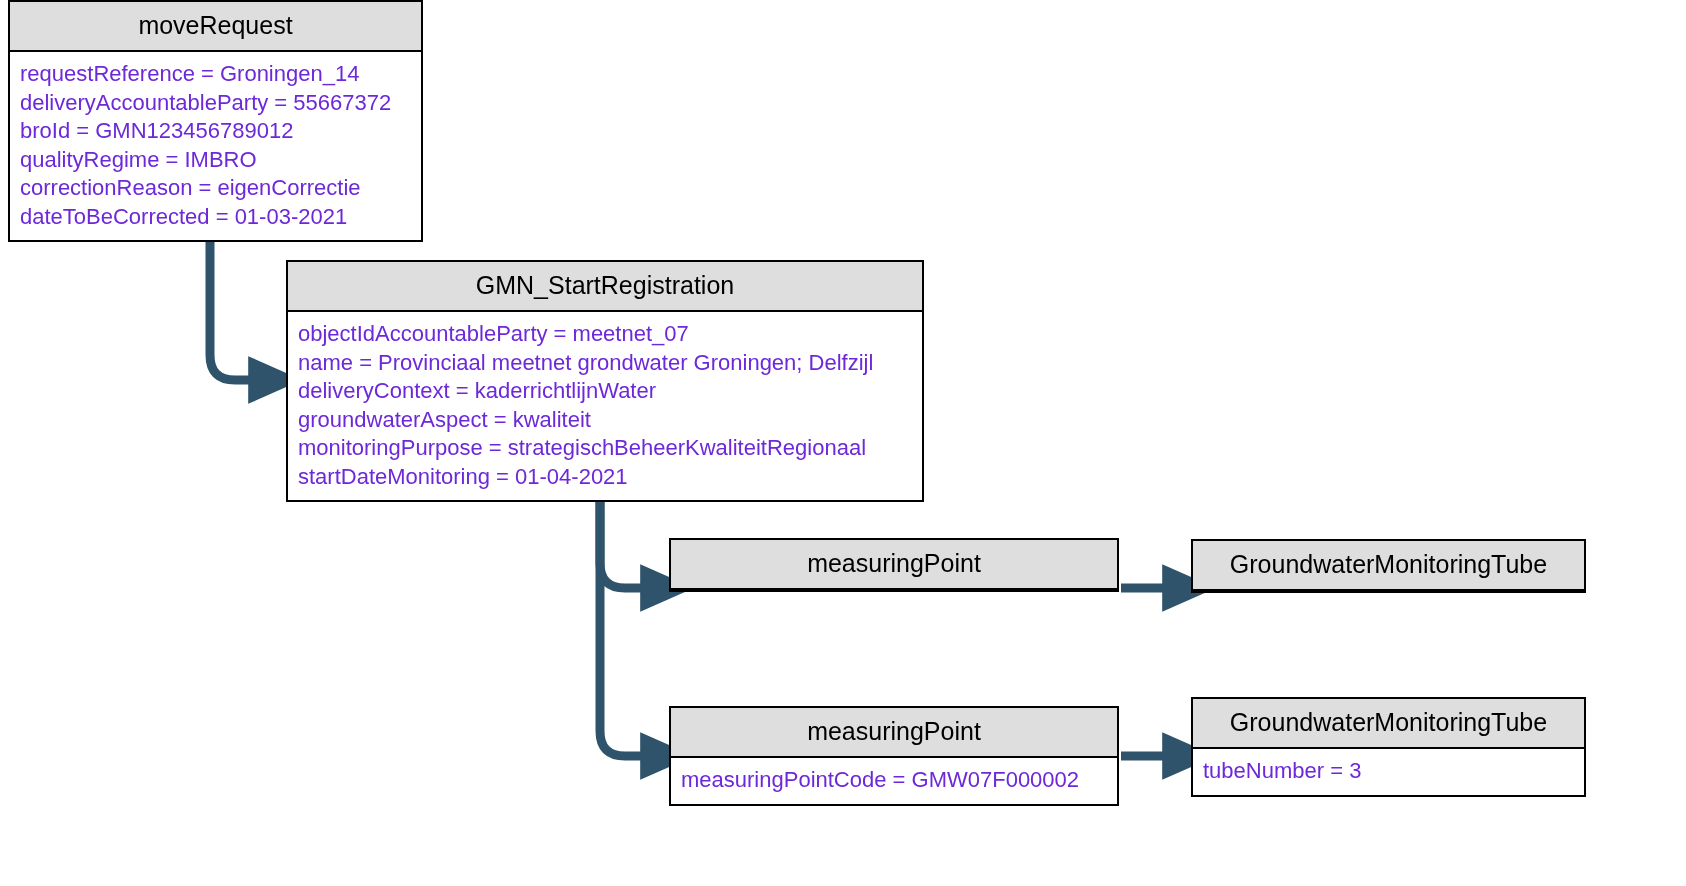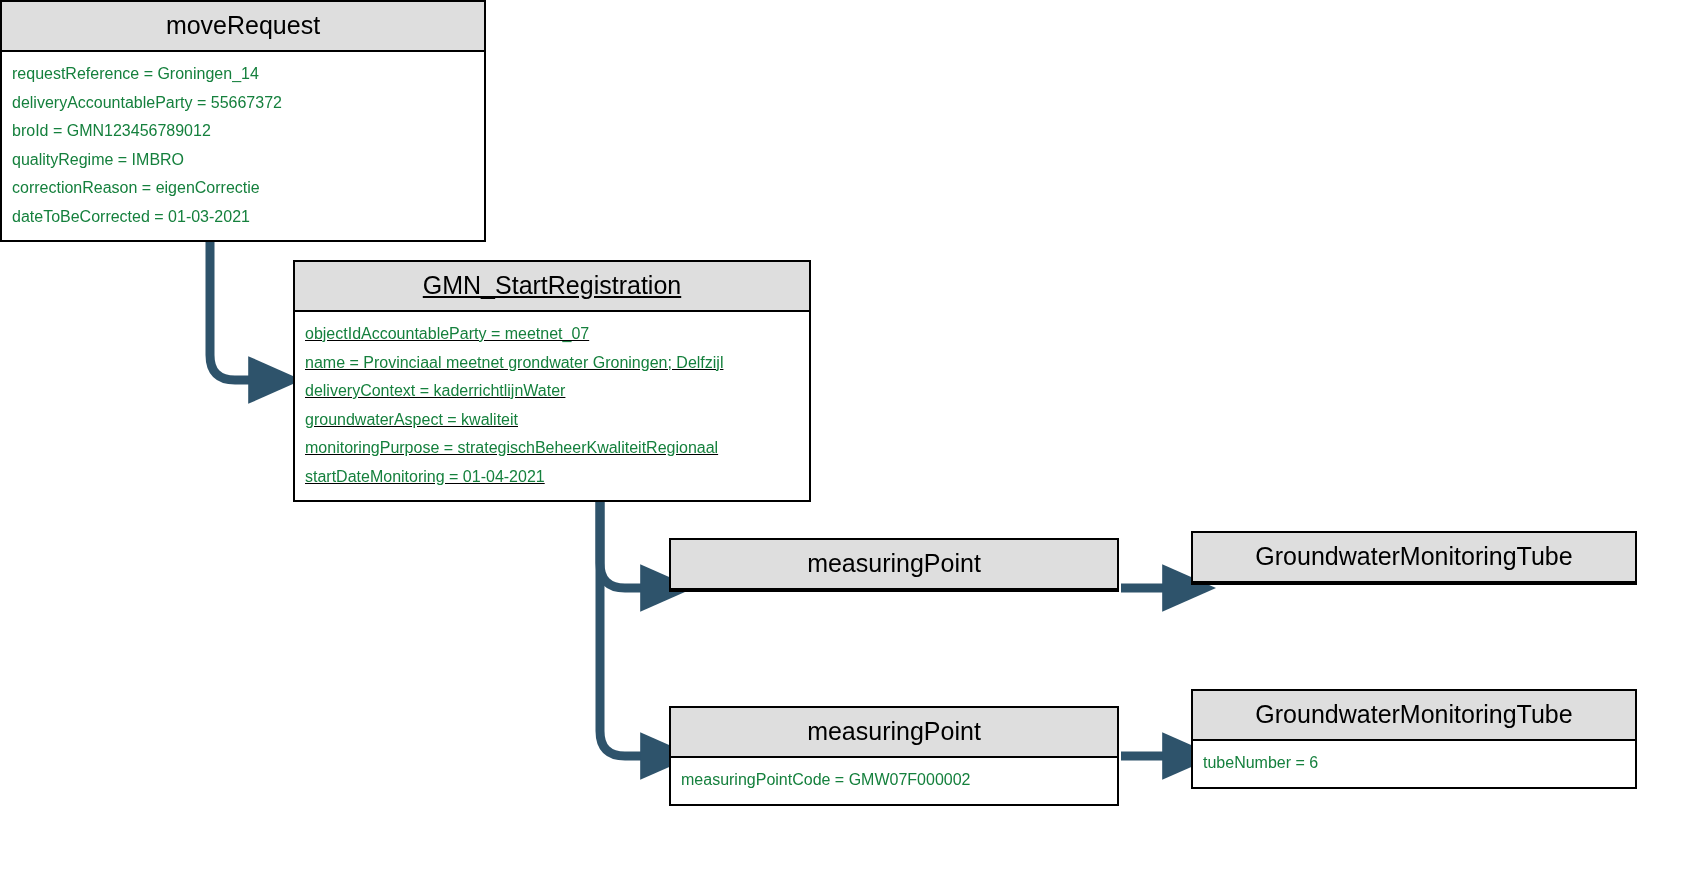--- a/index.html
+++ b/index.html
@@ -36,35 +36,35 @@
     padding: 11px 6px 12px 6px;
     color: #000000;
     white-space: nowrap;
     overflow: hidden;
   }
   .uml-body {
     padding: 8px 10px 9px 10px;
     background: #ffffff;
   }
   .uml-attr {
-    font-size: 16px;
+    font-size: 22px;
     line-height: 28.5px;
-    color: #15803d;
+    color: #6d28d9;
     white-space: nowrap;
   }
   
-  #box-moveRequest      { left: 0px;    top: 0px;   width: 486px; }
+  #box-moveRequest      { left: 8px;    top: 0px;   width: 415px; }
   #box-moveRequest .uml-header { border-top: 0; }
-  #box-startRegistration{ left: 293px;  top: 260px; width: 518px; text-decoration: underline; }
+  #box-startRegistration{ left: 286px;  top: 260px; width: 638px; }
   #box-mp1              { left: 669px;  top: 538px; width: 450px; }
   #box-mp2              { left: 669px;  top: 706px; width: 450px; }
   #box-tube1            { left: 1191px; top: 531px; width: 382px; }
   #box-tube2            { left: 1191px; top: 689px; width: 382px; }
 
-  #box-tube1, #box-tube2 { width: 446px; }
+  #box-tube1, #box-tube2 { width: 395px; margin-top: 8px; }
 
   
   #connectors {
     position: absolute;
     left: 0;
     top: 0;
     width: 1686px;
     height: 886px;
     z-index: 1;
     pointer-events: none;
@@ -128,17 +128,17 @@
     </div>
   </div>
 
   <div class="uml-box" id="box-tube1">
     <div class="uml-header">GroundwaterMonitoringTube</div>
   </div>
 
   <div class="uml-box" id="box-tube2">
     <div class="uml-header">GroundwaterMonitoringTube</div>
     <div class="uml-body">
-      <div class="uml-attr">tubeNumber = 6</div>
+      <div class="uml-attr">tubeNumber = 3</div>
     </div>
   </div>
 
 </div>
 
 </body></html>

